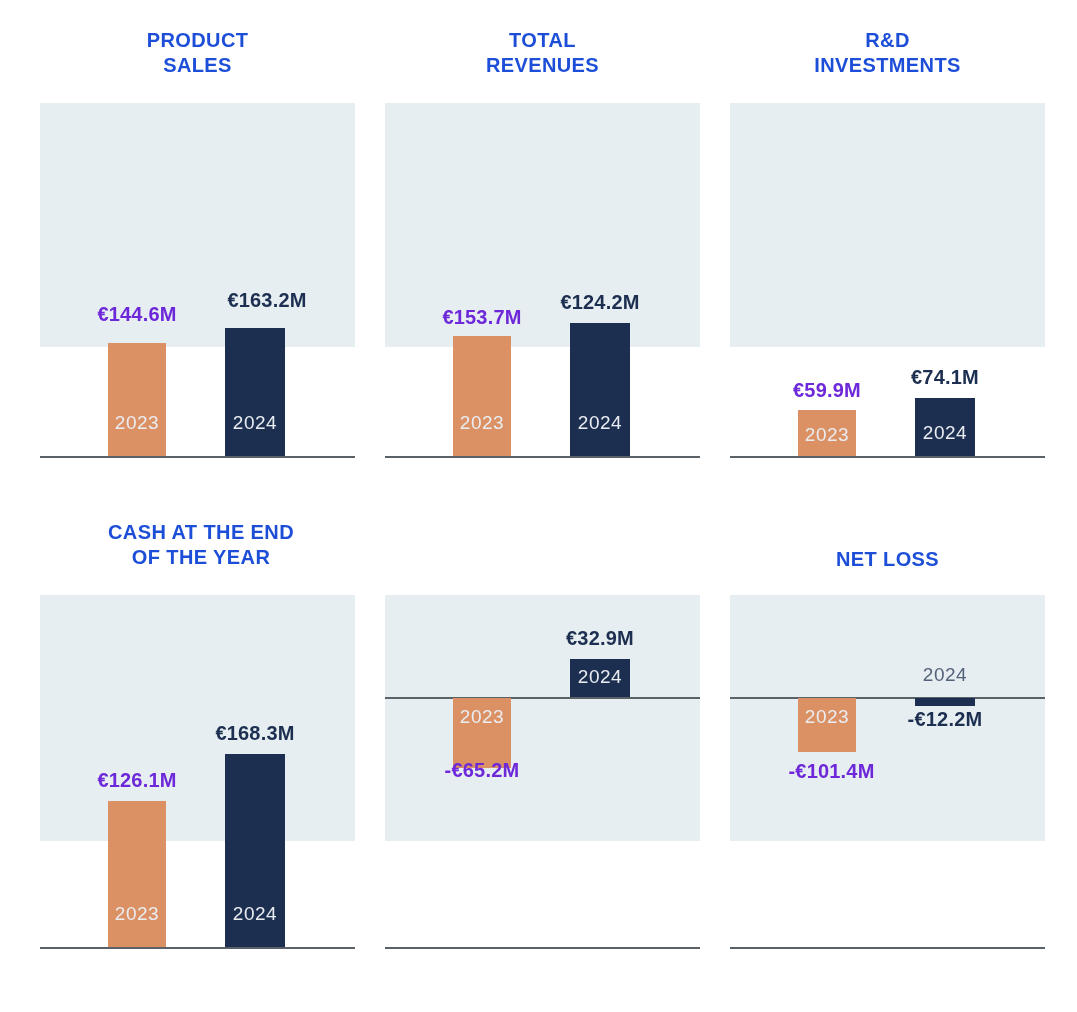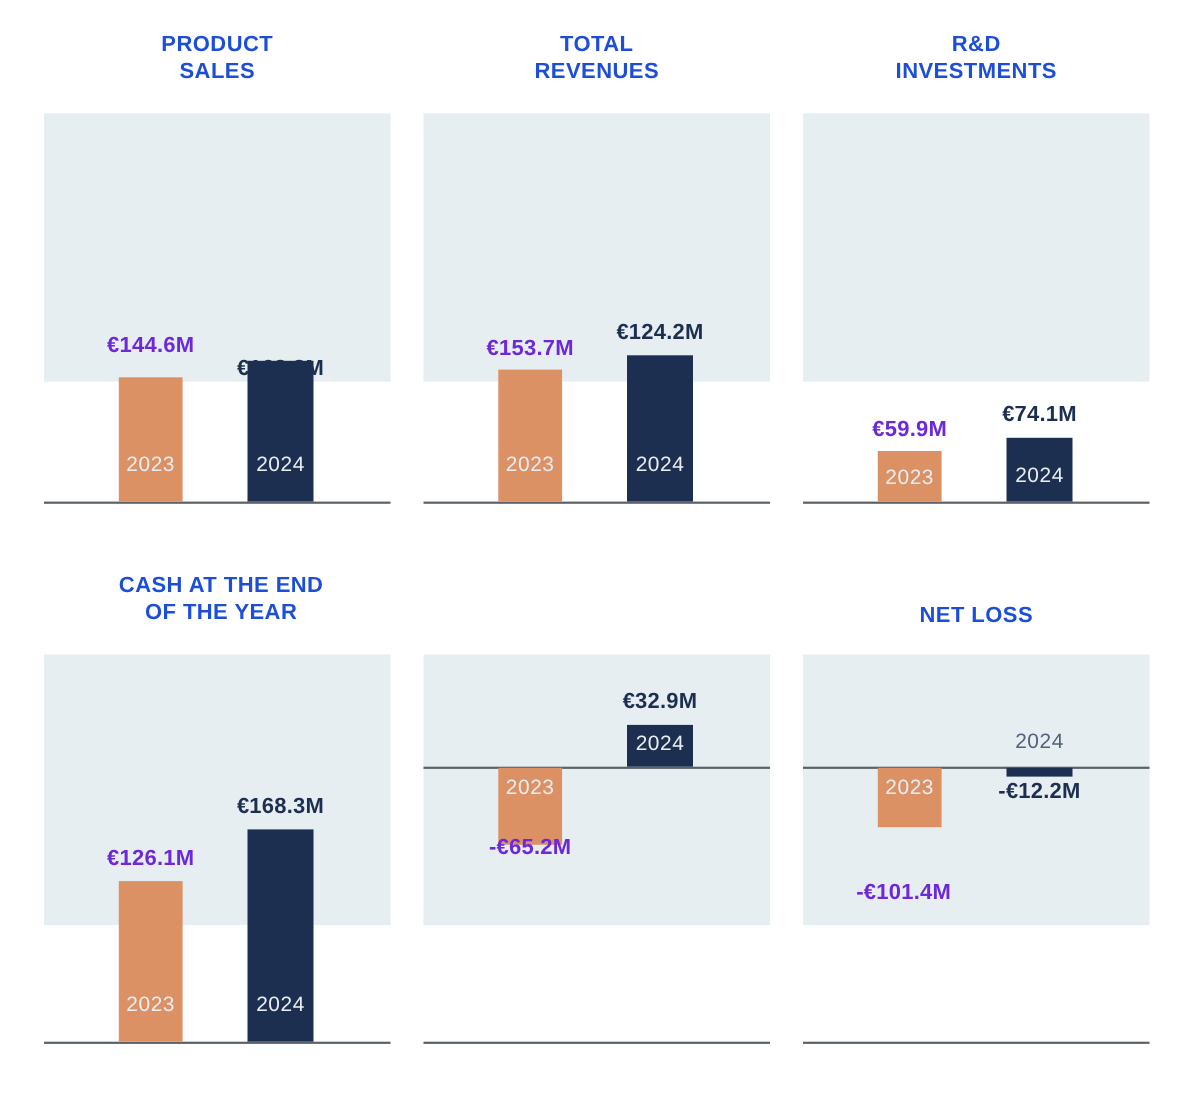--- a/index.html
+++ b/index.html
@@ -123,21 +123,21 @@
     <div class="axis-line" style="left:0px; top:456px; width:315px;"></div>
 
     <div class="bar y2023" style="left:68px; top:343px; width:58px; height:113px;">
       <div class="bar-year" style="bottom:22px;">2023</div>
     </div>
     <div class="value-label v2023" style="left:17px; top:303px; width:160px;">€144.6M</div>
 
     <div class="bar y2024" style="left:185px; top:328px; width:60px; height:128px;">
       <div class="bar-year" style="bottom:22px;">2024</div>
     </div>
-    <div class="value-label v2024" style="left:135px; top:289px; width:160px;margin-top:35px;">€163.2M</div>
+    <div class="value-label v2024" style="left:147px; top:289px; width:160px;">€163.2M</div>
   </div>
 
   <div class="panel" style="left:385px; top:0px; width:315px; height:470px;">
 
     <div class="panel-title" style="top:28px;">TOTAL
 REVENUES</div>
 
     <div class="plot-bg" style="left:0px; top:103px; width:315px; height:244px;"></div>
 
     <div class="axis-line" style="left:0px; top:456px; width:315px;"></div>
@@ -219,20 +219,20 @@
 
     <div class="plot-bg" style="left:0px; top:103px; width:315px; height:246px;"></div>
 
     <div class="zero-line" style="left:0px; top:205px; width:315px;"></div>
 
     <div class="axis-line" style="left:0px; top:455px; width:315px;"></div>
 
     <div class="bar y2023" style="left:68px; top:206px; width:58px; height:54px;">
       <div class="bar-year" style="top:8px;">2023</div>
     </div>
-    <div class="value-label v2023" style="left:4px; top:268px; width:175px;margin-top:40px;">-€101.4M</div>
+    <div class="value-label v2023" style="left:14px; top:268px; width:175px;">-€101.4M</div>
 
     <div class="year-outside" style="left:185px; top:172px; width:60px;">2024</div>
     <div class="bar y2024" style="left:185px; top:206px; width:60px; height:8px;"></div>
     <div class="value-label v2024" style="left:130px; top:216px; width:170px;">-€12.2M</div>
   </div>
 
 </div>
 
 </body></html>

